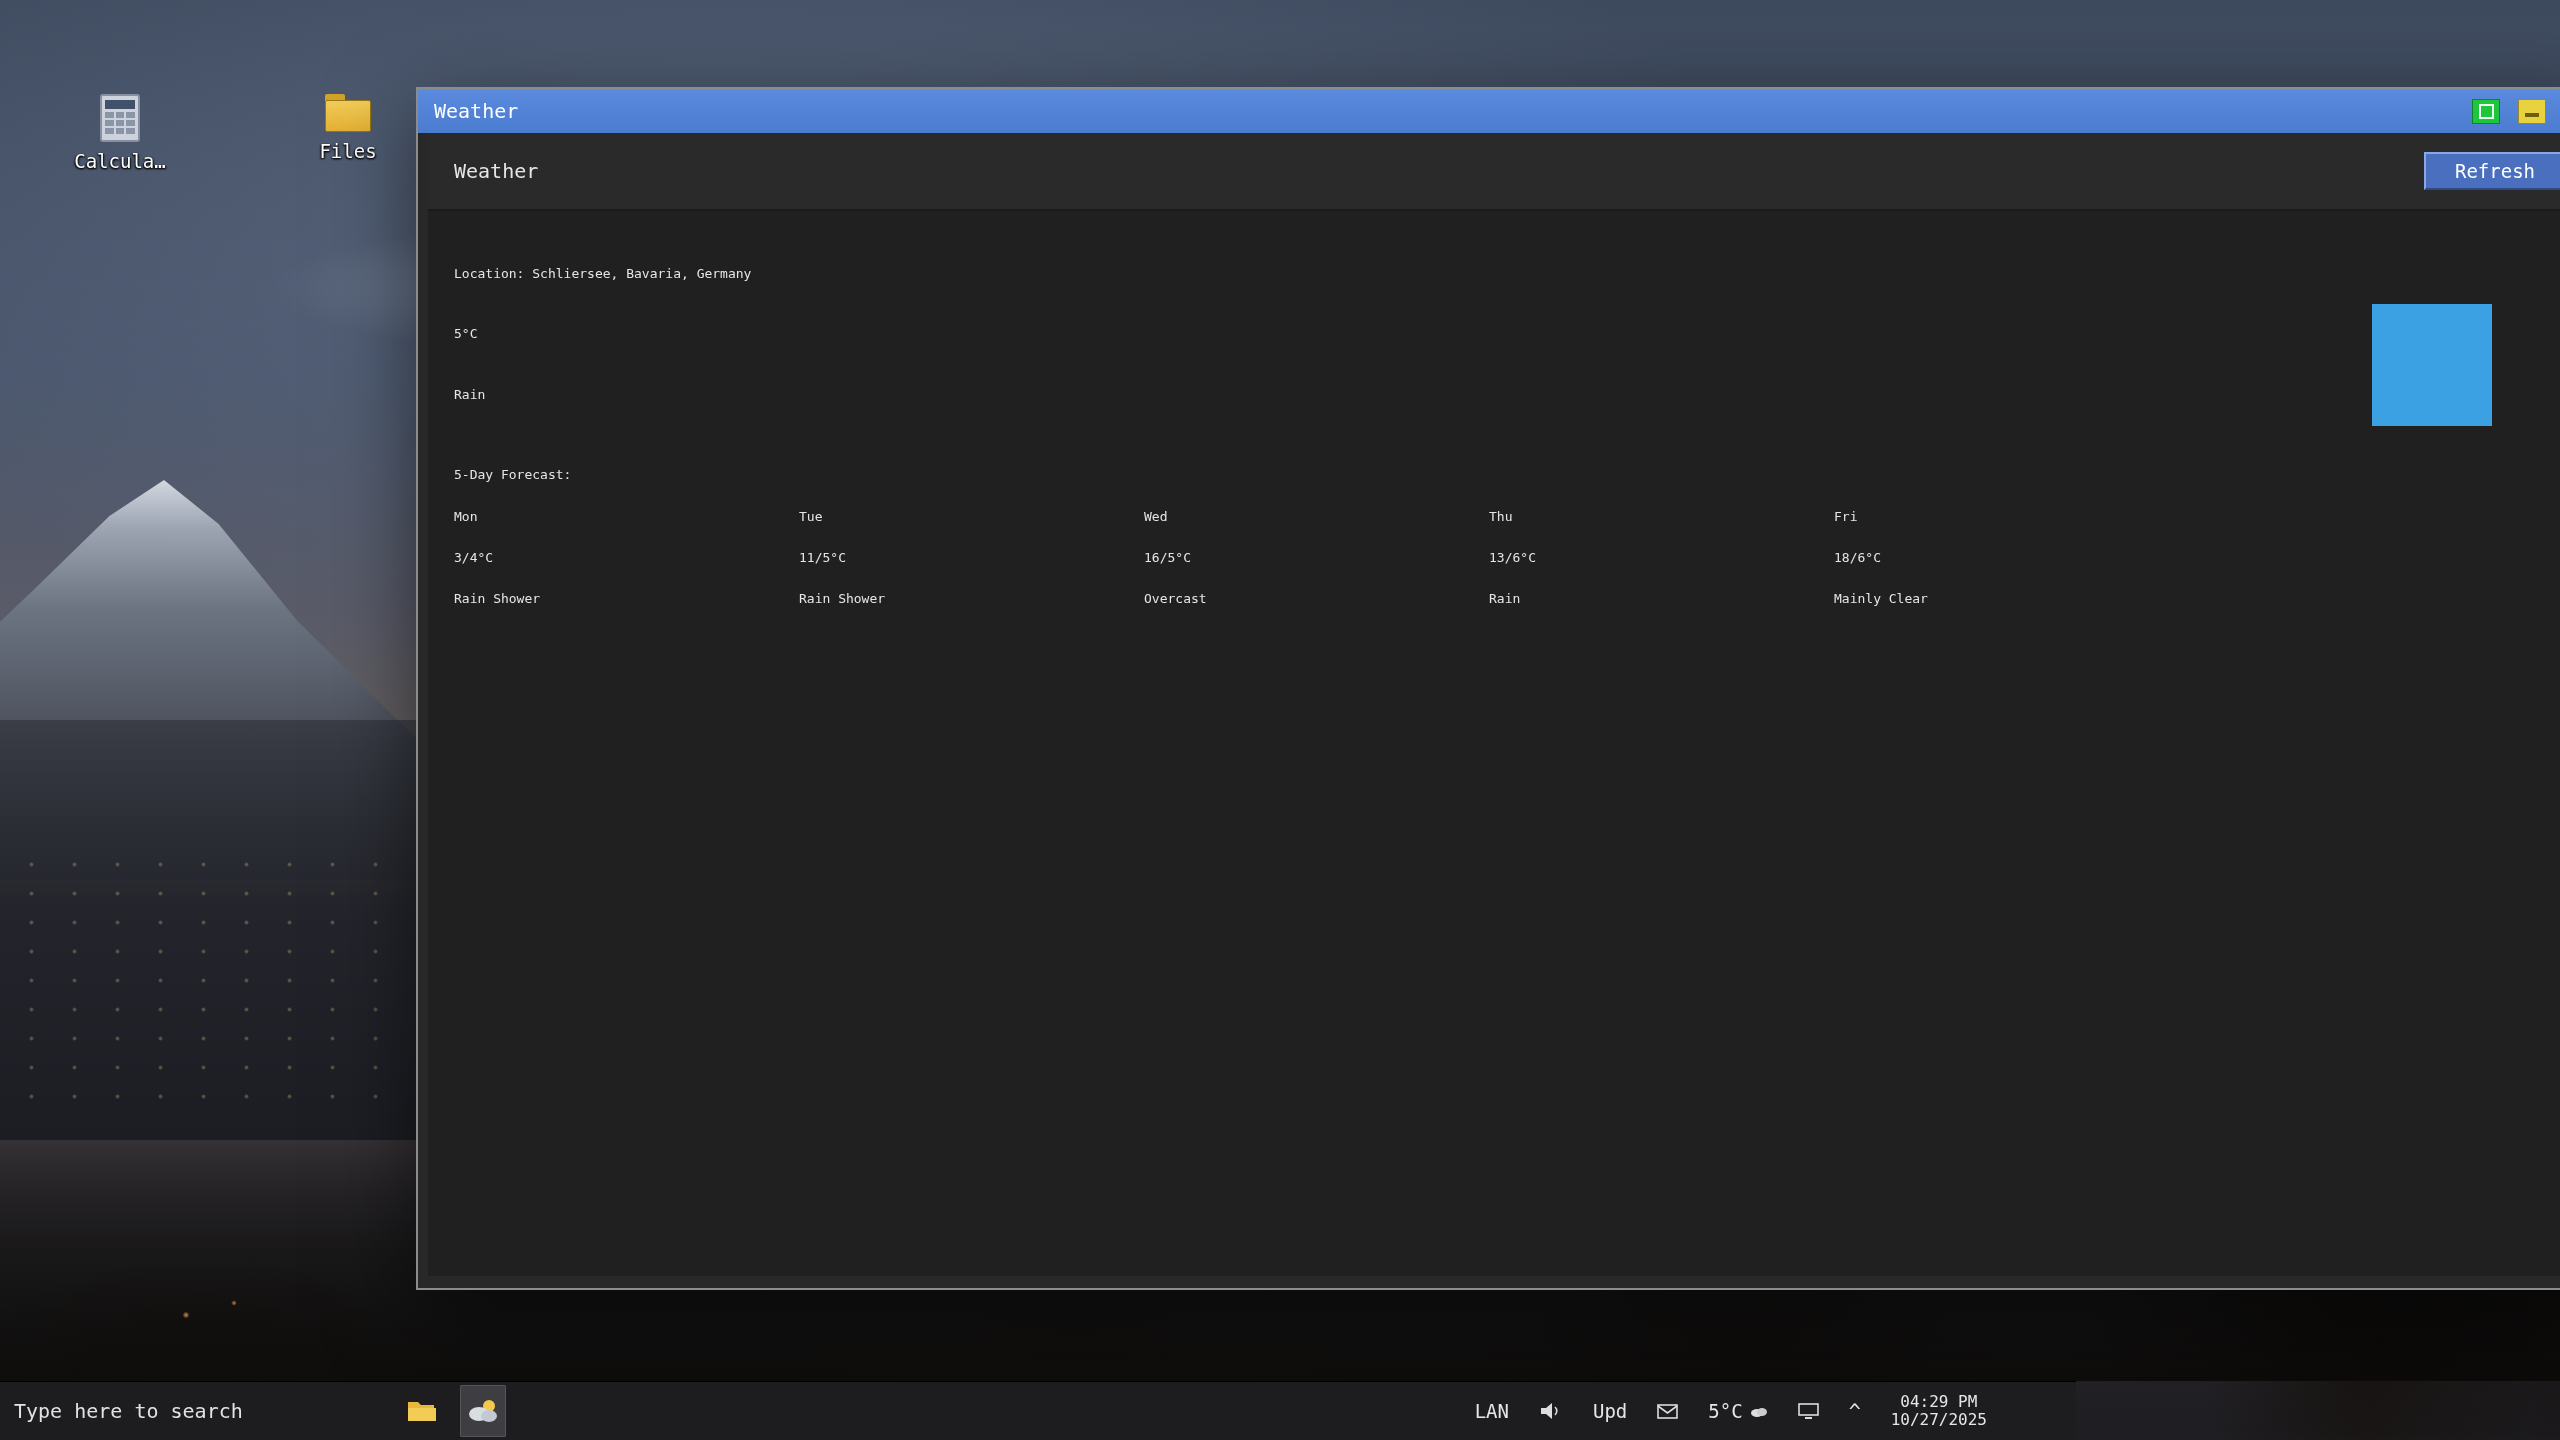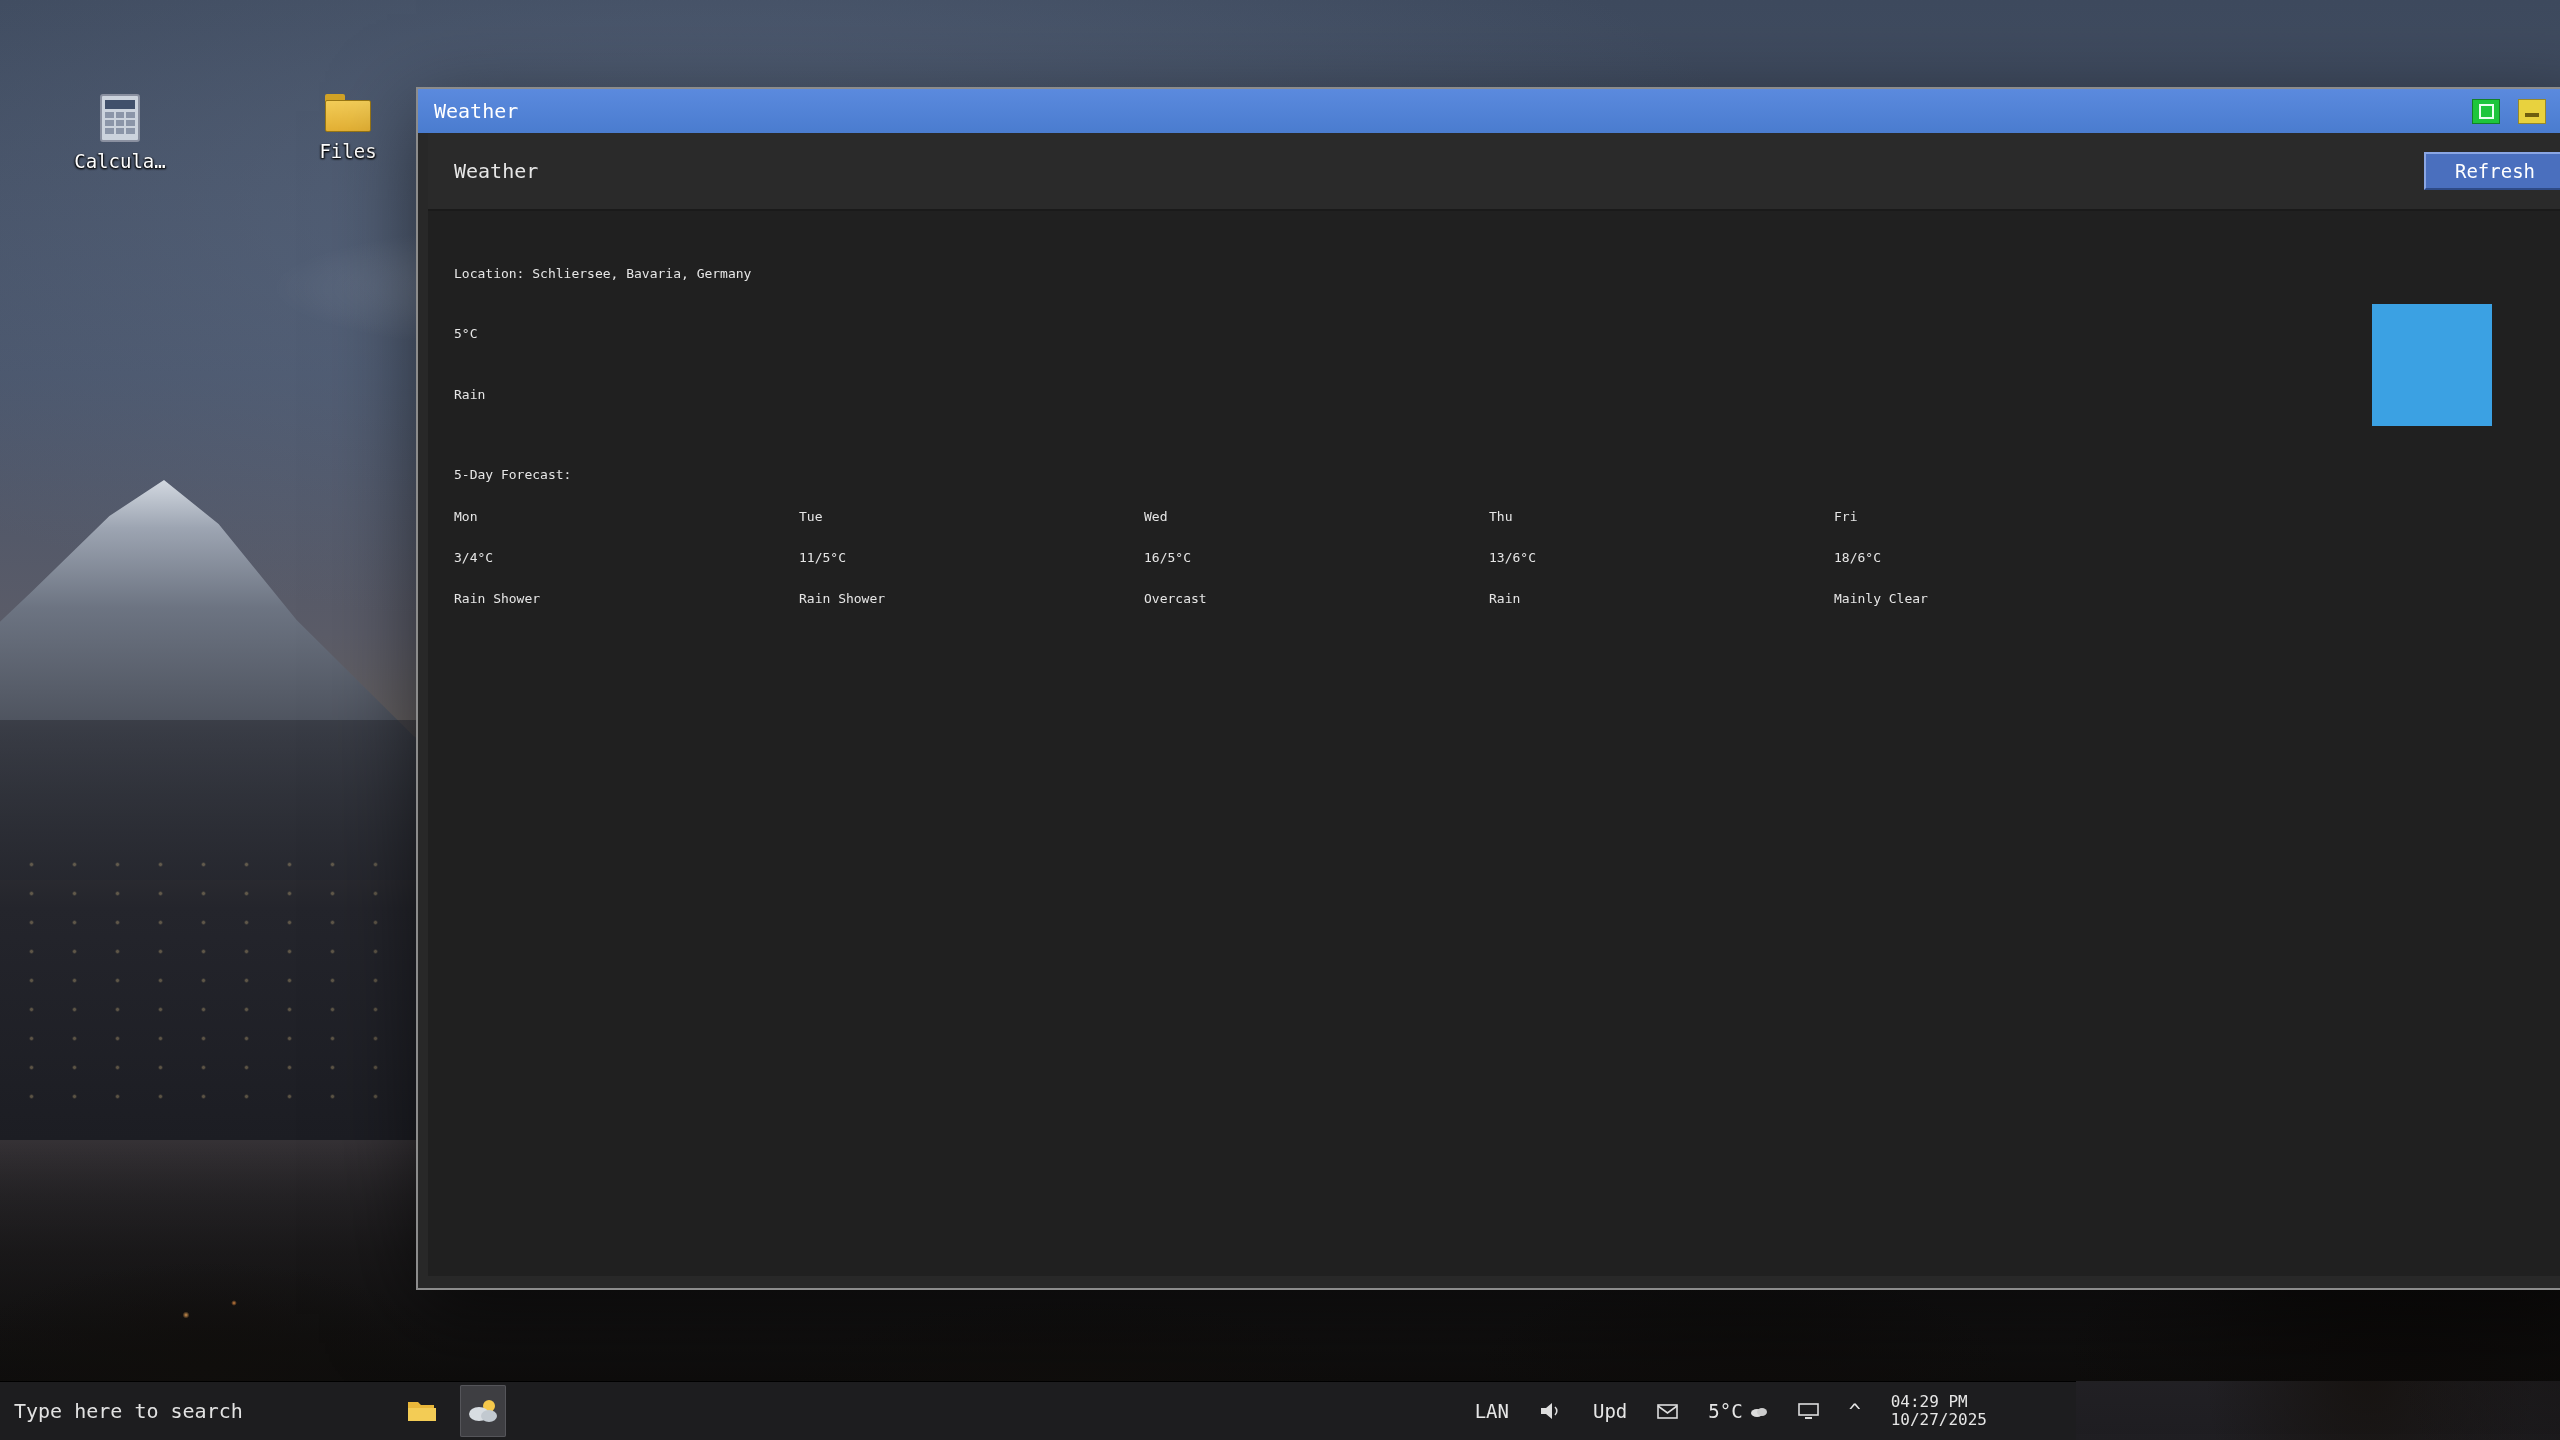--- a/index.html
+++ b/index.html
@@ -102,21 +102,21 @@
     border-top:1px solid #000;display:flex;align-items:center;font-size:20px;box-sizing:border-box;}
   .tb-search{flex:0 0 398px;padding-left:14px;color:#e2e2e2;cursor:text;box-sizing:border-box;}
   .tb-apps{display:flex;gap:16px;}
   .tb-app{width:46px;height:52px;display:flex;align-items:center;justify-content:center;cursor:pointer;border-radius:2px;}
   .tb-app.active{background:#3e3e42;box-shadow:inset 0 0 0 1px #55555a;}
   .tray{margin-left:auto;display:flex;align-items:center;gap:30px;padding-right:89px;font-size:19px;}
   .tray-ic{display:flex;align-items:center;cursor:pointer;}
   .tray-text{cursor:pointer;}
   .tray-weather{display:flex;align-items:center;gap:7px;cursor:pointer;}
   .tray-caret{cursor:pointer;font-size:20px;}
-  .clock{text-align:left;font-size:16px;line-height:1.12;cursor:pointer;}
+  .clock{text-align:center;font-size:16px;line-height:1.12;cursor:pointer;}
 </style>
 </head>
 <body>
 
 <div class="screen">
 
   <div class="bg-sky"></div>
   <div class="bg-clouds"></div>
   <div class="bg-mountain"></div>
   <div class="bg-city"></div>

